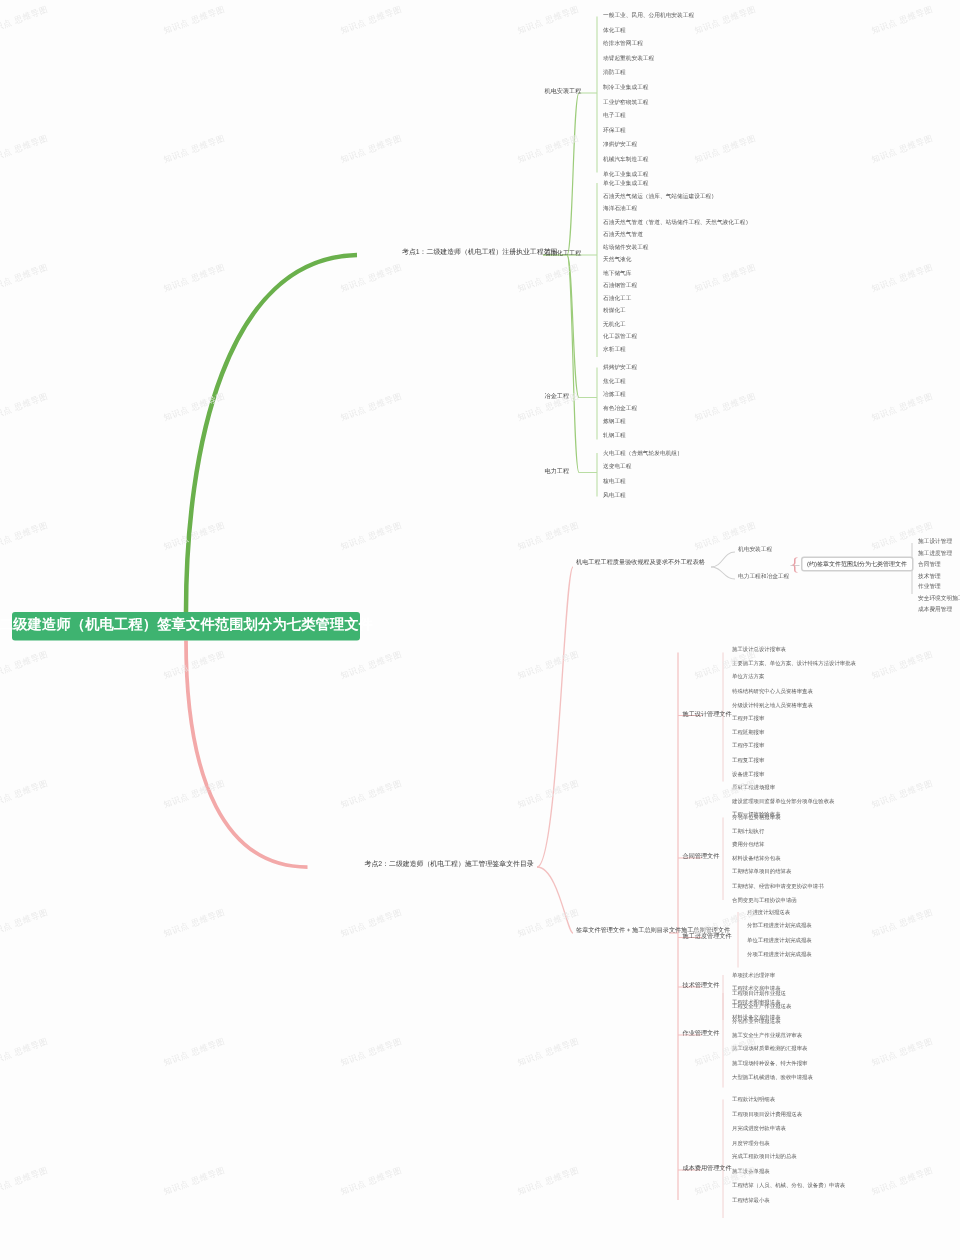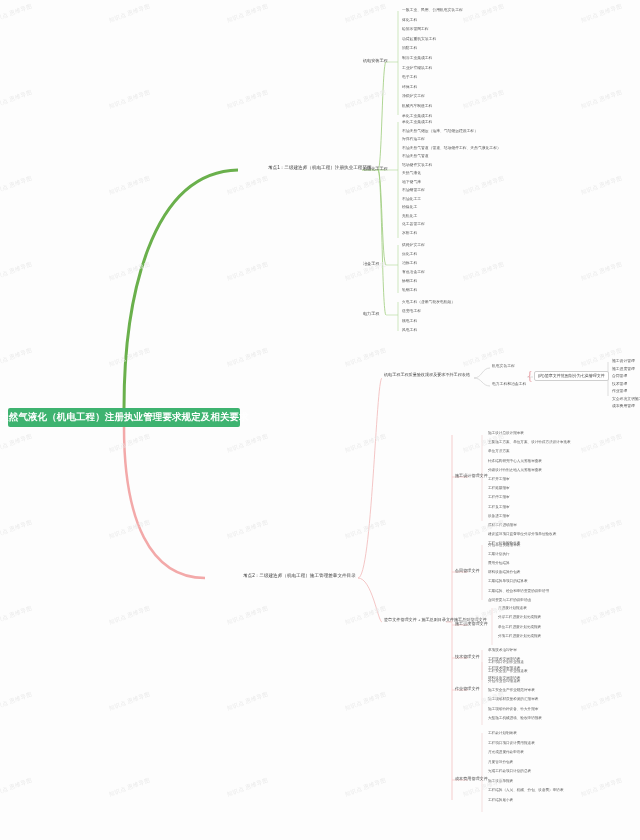--- a/index.html
+++ b/index.html
@@ -95,21 +95,21 @@
 
     <path d="M482,435 L482,521" stroke="#f0cdcd" stroke-width=".6" fill="none"></path>
     <path d="M482,545 L482,600" stroke="#f0cdcd" stroke-width=".6" fill="none"></path>
     <path d="M492,608 L492,645" stroke="#f0cdcd" stroke-width=".6" fill="none"></path>
     <path d="M482,650 L482,680" stroke="#f0cdcd" stroke-width=".6" fill="none"></path>
     <path d="M482,662 L482,725" stroke="#f0cdcd" stroke-width=".6" fill="none"></path>
     <path d="M482,733 L482,812" stroke="#f0cdcd" stroke-width=".6" fill="none"></path>
   </svg>
 
   <div class="node root">
-    <span>天然气液化（机电工程）注册执业管理要求规定及相关要求</span>
+    <span>二级建造师（机电工程）签章文件范围划分为七类管理文件</span>
   </div>
 
   <div class="node l1" style="left:268px; top:165px;">
     <span>考点1：二级建造师（机电工程）注册执业工程范围</span>
   </div>
 
   <div id="b1groups">
       <div class="node l2" style="left: 363px; top: 59px;"><span>机电安装工程</span></div>
       <div class="node l3" style="left: 402px; top: 8px;"><span>一般工业、民用、公用机电安装工程</span></div>
       <div class="node l3" style="left: 402px; top: 17.6px;"><span>体化工程</span></div>

